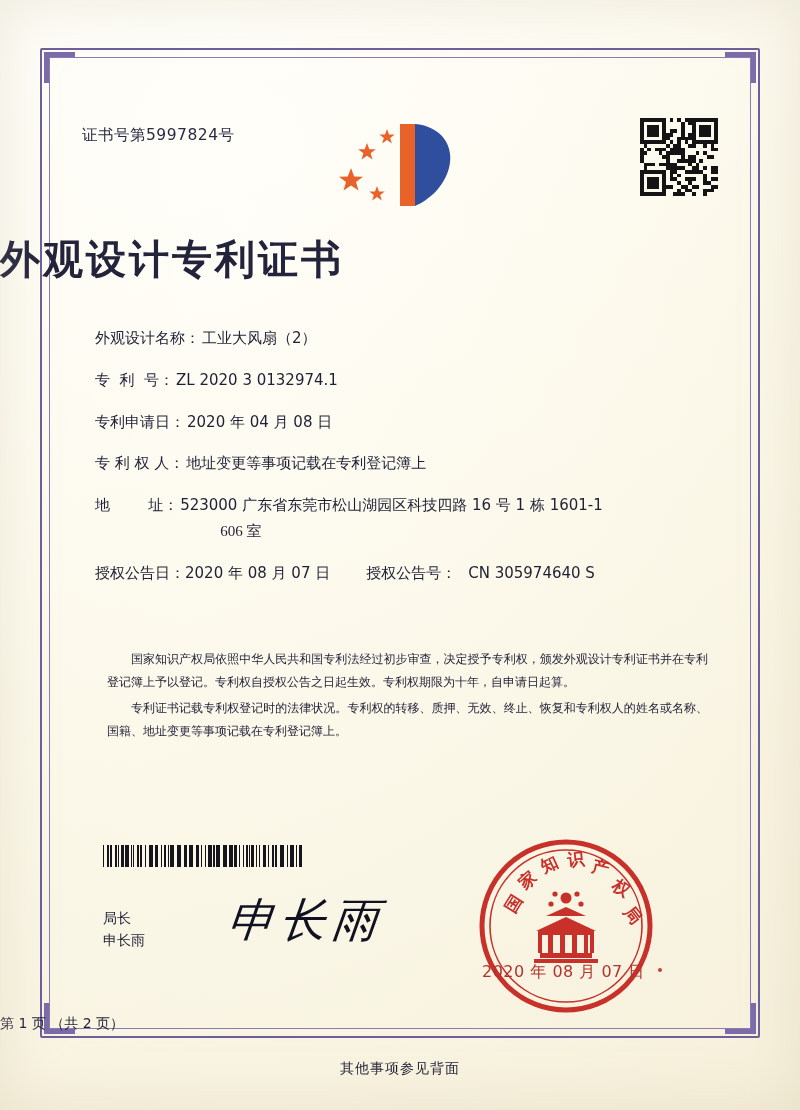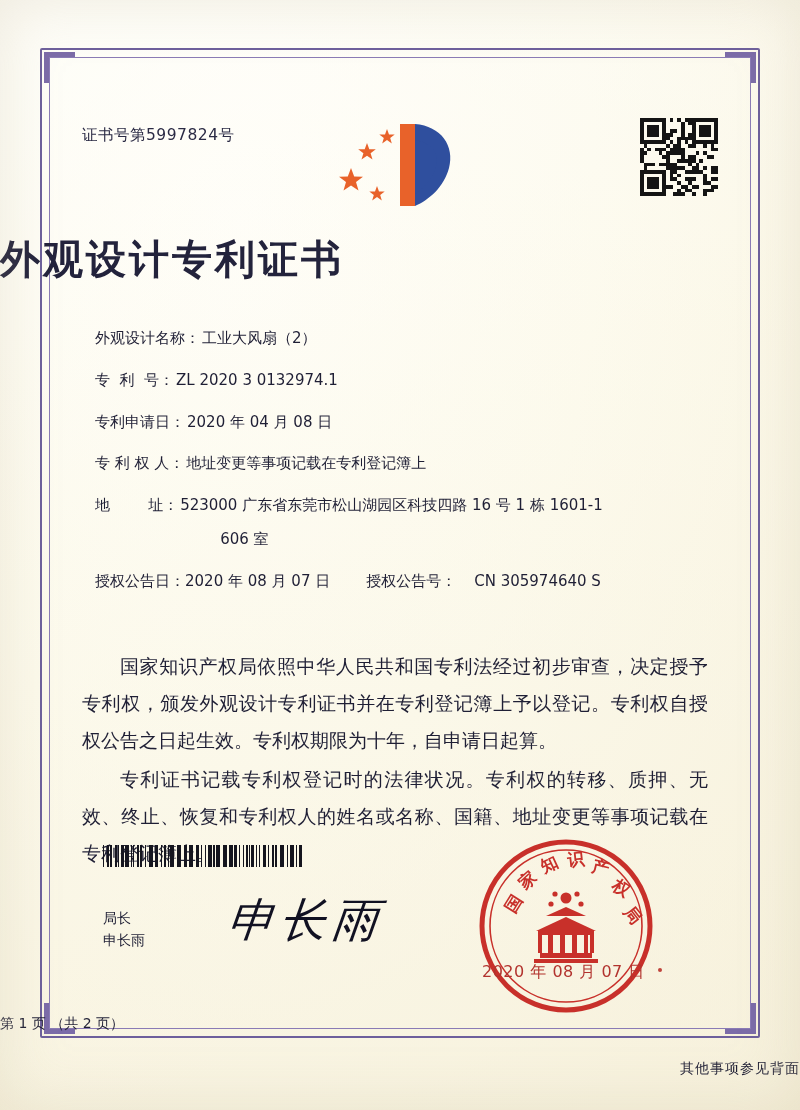--- a/index.html
+++ b/index.html
@@ -127,31 +127,32 @@
   .field-value {
     flex: 1 1 auto;
     padding-left: 2px;
   }
   .field-row.two-col .col2 {
     margin-left: 36px;
     white-space: nowrap;
   }
   .value-line2 {
     padding-left: 0;
-    margin-top: 12px;
+    margin-top: 4px;
+    font-family: Liberation Serif, serif;
   }
   .indent-2 { margin-left: 40px; }
 
   
   .paras {
     position: absolute;
-    left: 82px;
+    left: 107px;
     right: 92px;
     top: 648px;
-    font-size: 19px;
+    font-size: 12px;
     line-height: 1.95;
     color: #1f1f35;
     text-align: justify;
   }
   .paras p {
     margin: 0 0 2px 0;
     text-indent: 2em;
   }
 
   
@@ -219,21 +220,21 @@
     left: 0; right: 0;
     top: 1015px;
     text-align: left;
     font-size: 14px;
     color: #1f1f35;
   }
   .footer-note {
     position: absolute;
     left: 0; right: 0;
     top: 1060px;
-    text-align: right;
+    text-align: center;
     font-size: 14px;
     color: #1f1f35;
     letter-spacing: 1px;
   }
 
   .shadow-edge {
     position: absolute;
     inset: 0;
     box-shadow: inset 0 0 60px rgba(190,180,145,0.25);
     pointer-events: none;
@@ -733,21 +734,21 @@
       <span class="field-label">地        址：</span>
       <span class="field-value">
         <span>523000 广东省东莞市松山湖园区科技四路 16 号 1 栋 1601-1</span>
         <div class="value-line2 indent-2">606 室</div>
       </span>
     </div>
     <div class="field-row two-col">
       <span class="field-label">授权公告日：</span>
       <span>2020 年 08 月 07 日</span>
       <span class="col2">授权公告号：</span>
-      <span style="margin-left:18px">CN 305974640 S</span>
+      <span style="margin-left:12px">CN 305974640 S</span>
     </div>
   </div>
 
   <div class="paras">
     <p>国家知识产权局依照中华人民共和国专利法经过初步审查，决定授予专利权，颁发外观设计专利证书并在专利登记簿上予以登记。专利权自授权公告之日起生效。专利权期限为十年，自申请日起算。</p>
     <p>专利证书记载专利权登记时的法律状况。专利权的转移、质押、无效、终止、恢复和专利权人的姓名或名称、国籍、地址变更等事项记载在专利登记簿上。</p>
   </div>
 
   <div class="barcode" id="barcode">
       <span style="width: 1px; margin-right: 3px;"></span>

